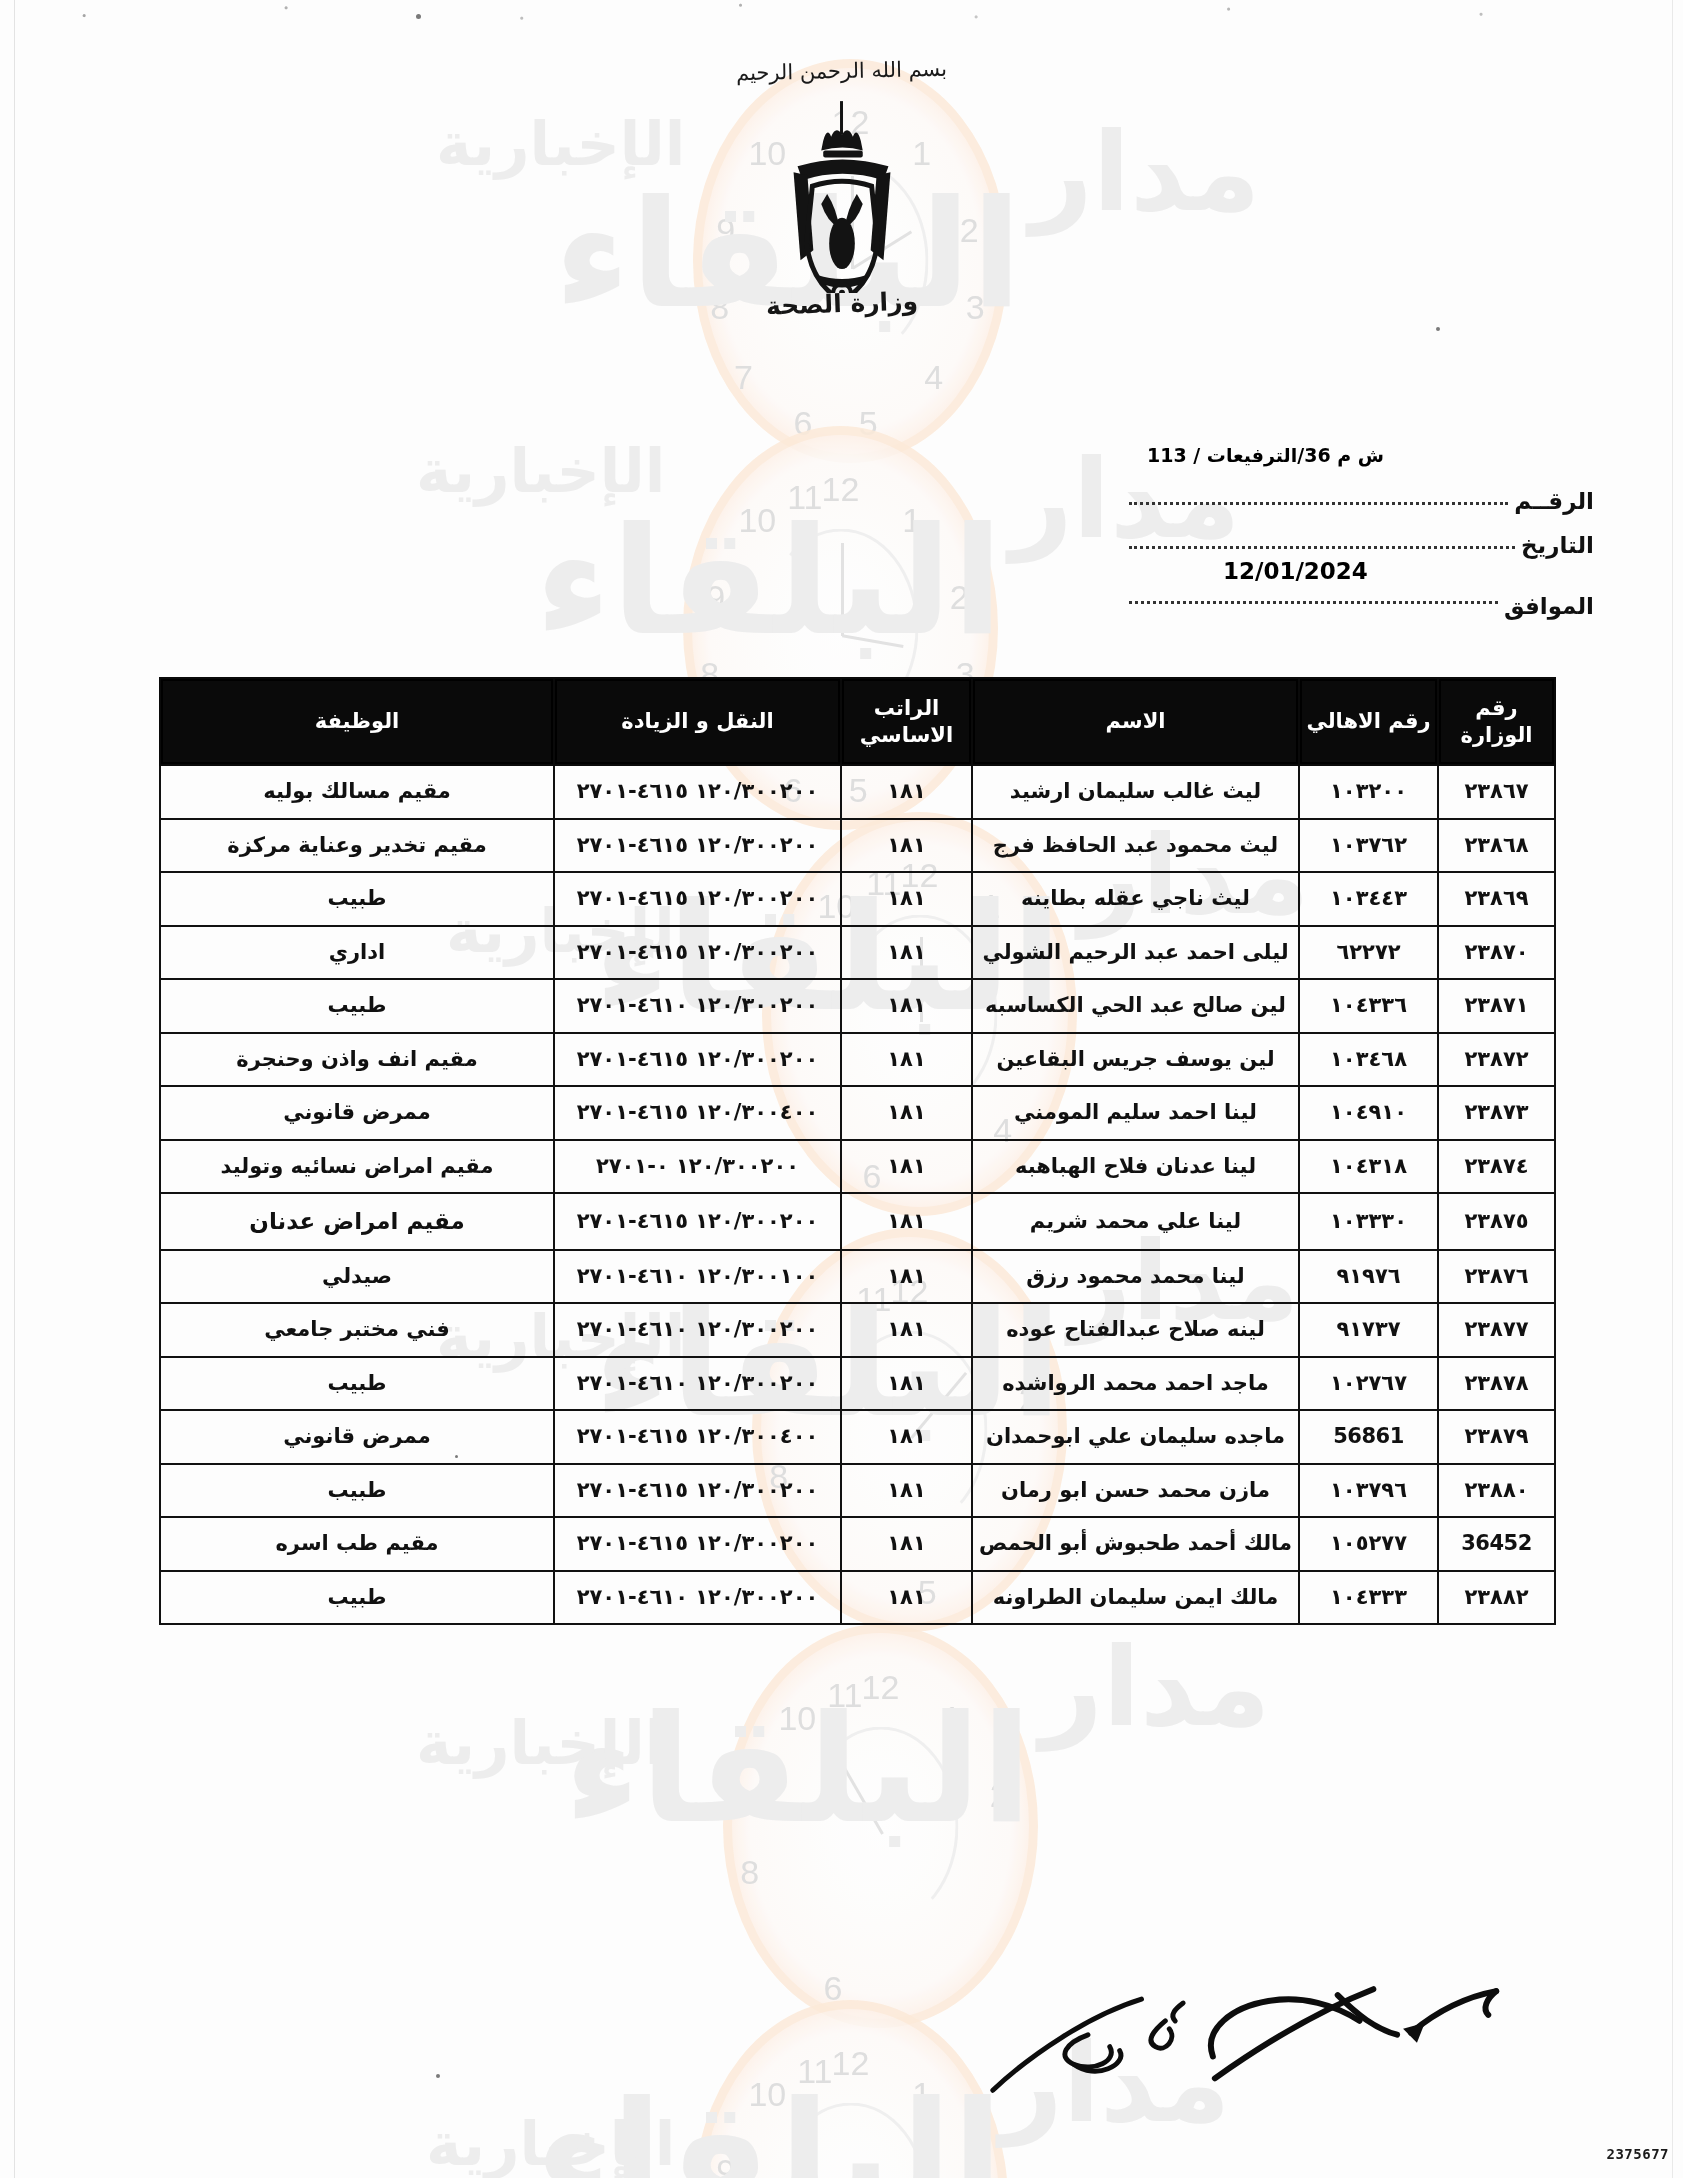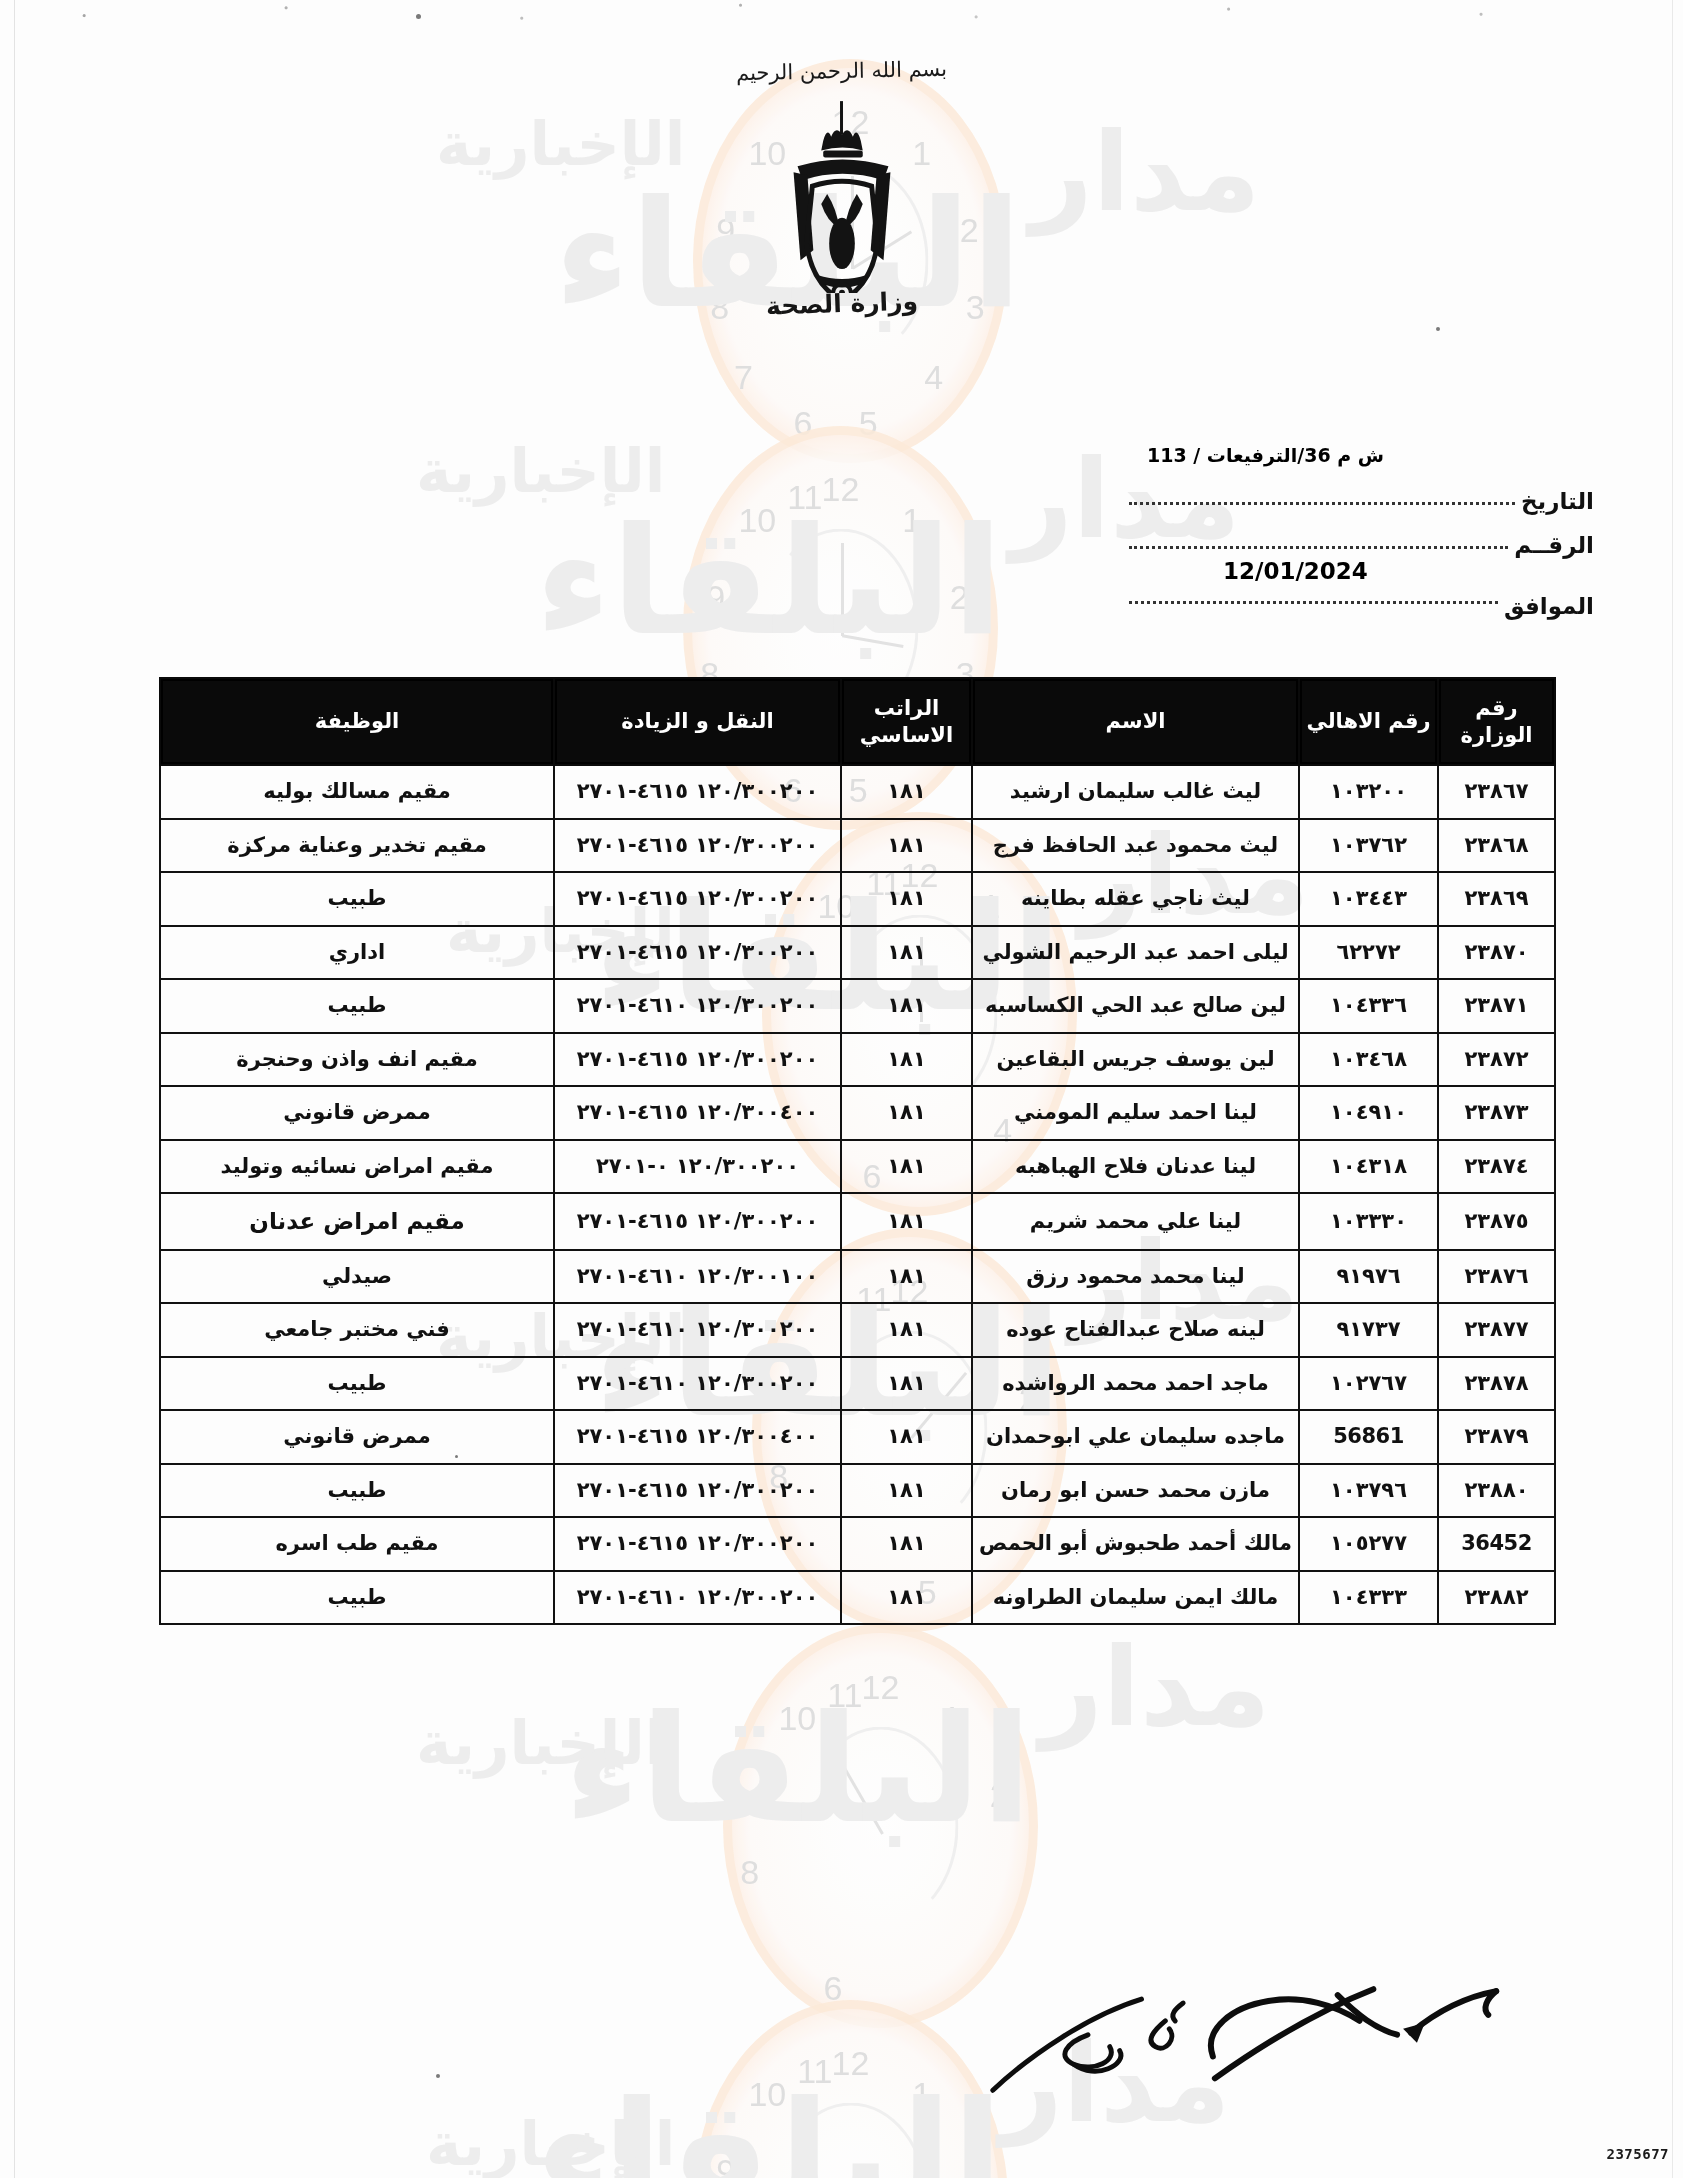--- a/index.html
+++ b/index.html
@@ -377,26 +377,26 @@
       </svg>
     </div>
 
     <div class="ministry-name">وزارة الصحة</div>
   </div>
 
   <div class="ref-block">
     <div class="ref-title">ش م 36/الترفيعات / 113</div>
 
     <div class="ref-row">
+      <span class="ref-label">الرقــم</span>
+      <span class="ref-dots"></span>
+    </div>
+
+    <div class="ref-row">
       <span class="ref-label">التاريخ</span>
-      <span class="ref-dots"></span>
-    </div>
-
-    <div class="ref-row">
-      <span class="ref-label">الرقــم</span>
       <span class="ref-dots"></span>
     </div>
 
     <div style="position:relative; height:40px;">
       <span class="ref-value">12/01/2024</span>
     </div>
 
     <div class="ref-row" style="margin-top:-14px;align-items:center;">
       <span class="ref-label">الموافق</span>
       <span class="ref-dots"></span>

